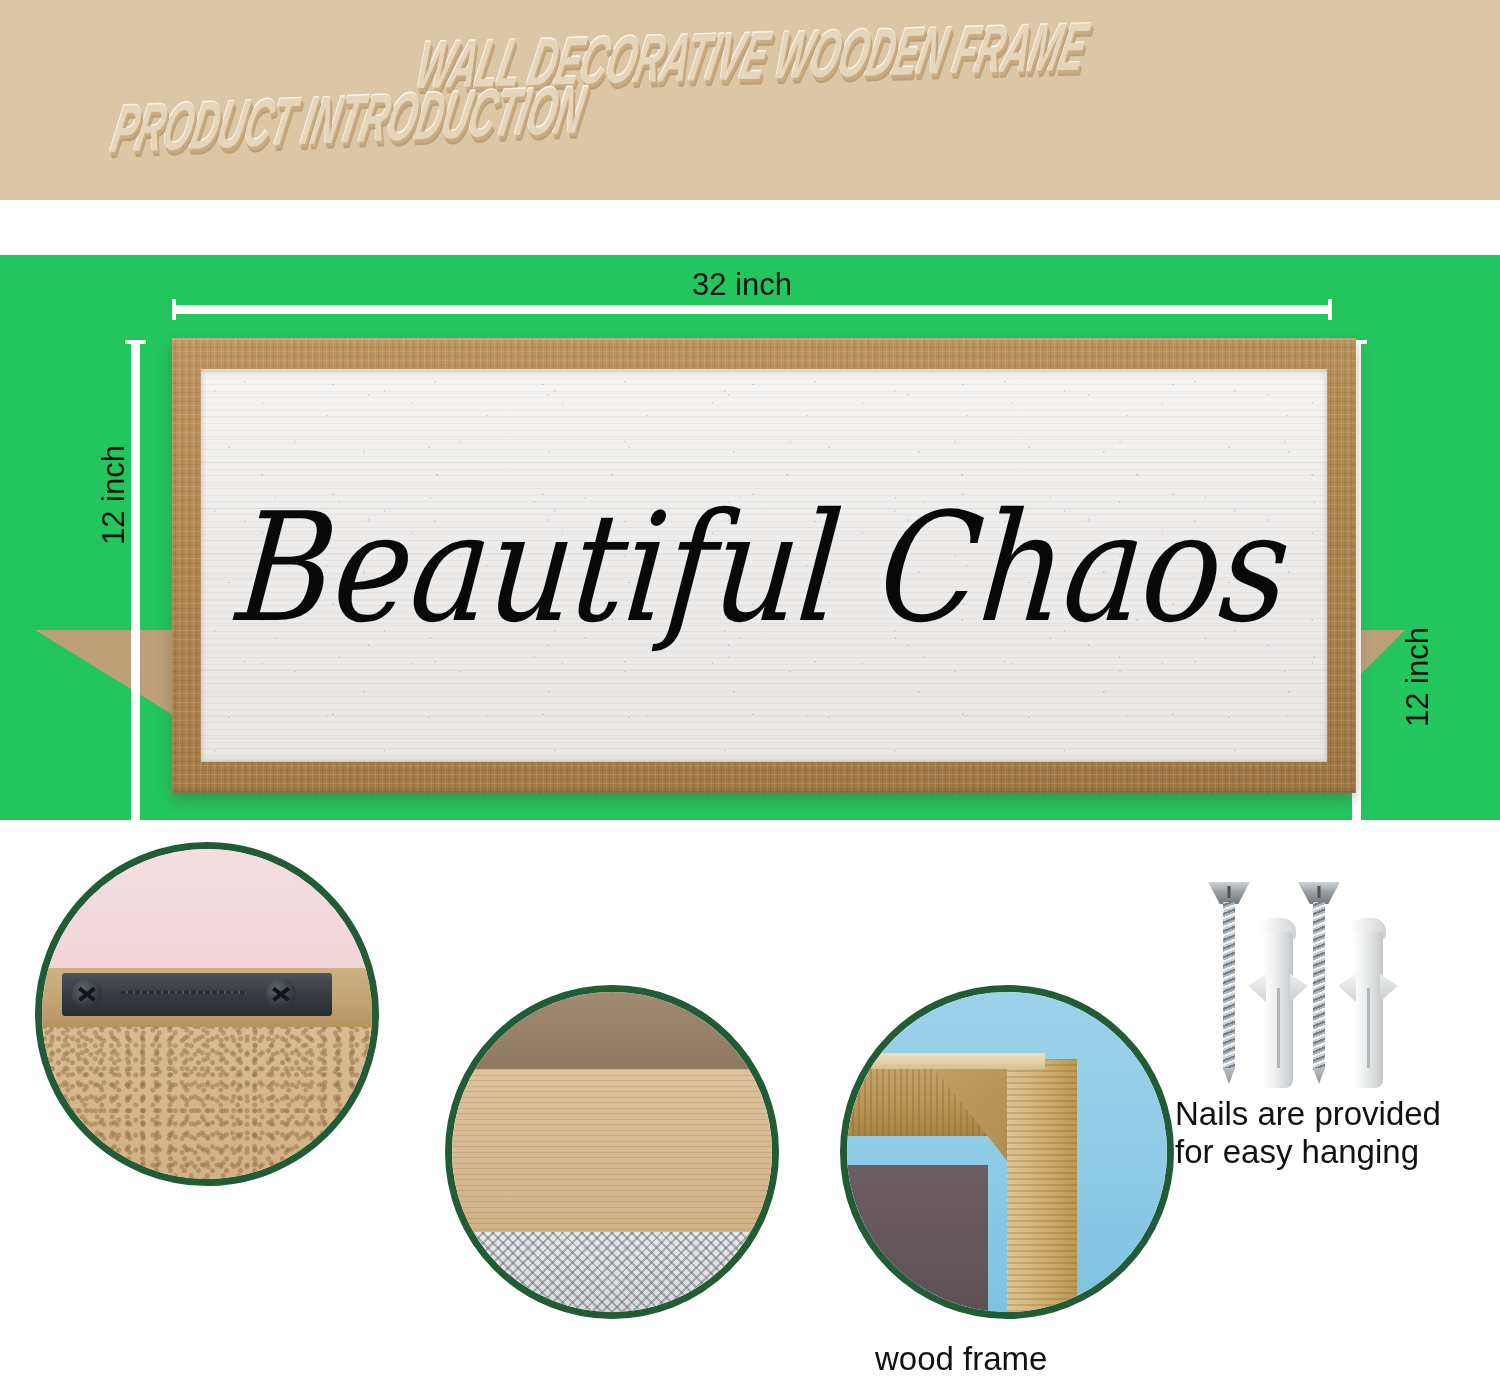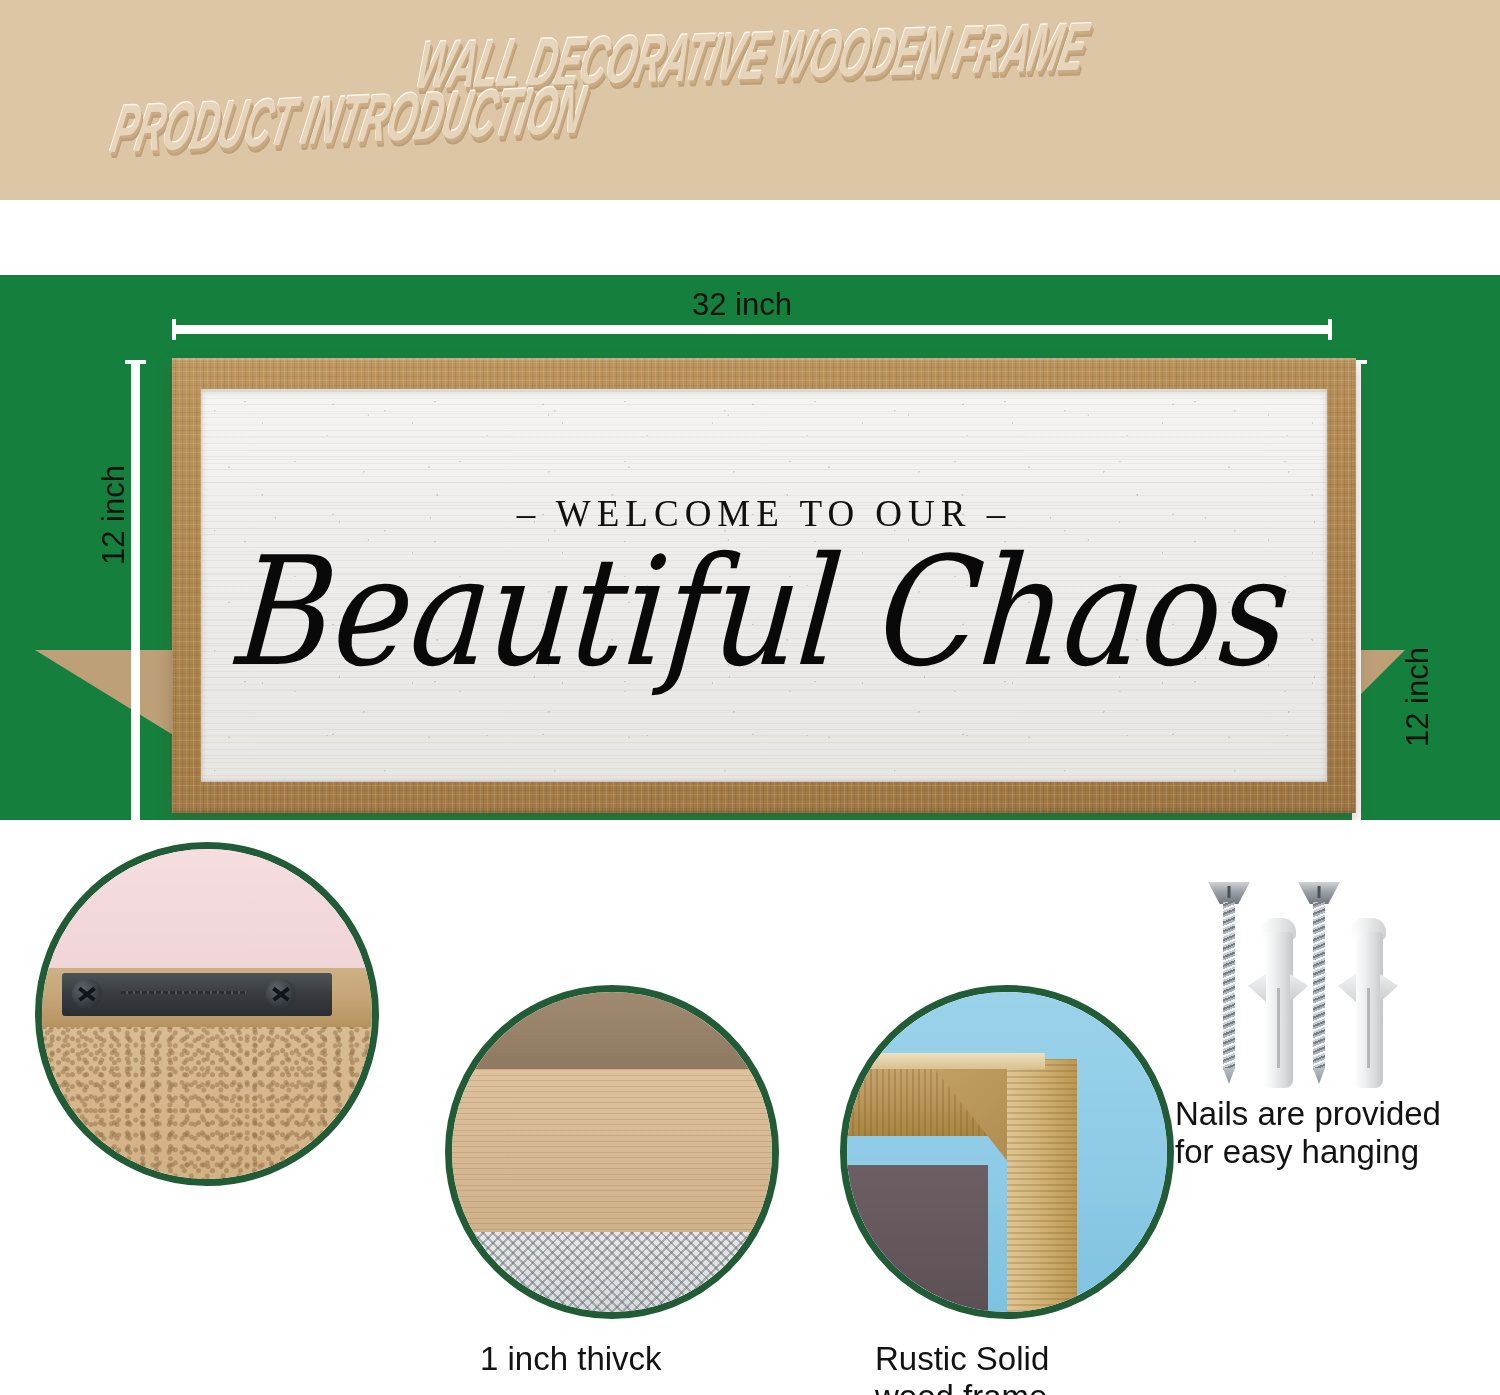--- a/index.html
+++ b/index.html
@@ -35,21 +35,21 @@
   #deco-title-2{ left:62px;  top:104px; font-size:46px; transform:rotate(-2.4deg); }
 
   
   #white-gap-top{
     position:absolute;left:0;top:200px;width:1500px;height:55px;background:#fff;
   }
 
   
   #hero-section{
     position:absolute;left:0;top:255px;width:1500px;height:565px;
-    background:#15803d;overflow:hidden;margin-top:20px;
+    background:#22c55e;overflow:hidden;
   }
   
   .hero-shadow{position:absolute;background:#bda078;}
   #hero-shadow-left{
     left:35px;top:375px;width:260px;height:160px;
     clip-path:polygon(0 0,100% 0,100% 100%);
   }
   #hero-shadow-right{
     left:1245px;top:375px;width:160px;height:160px;
     clip-path:polygon(0 0,100% 0,0 100%);
@@ -304,21 +304,20 @@
 
   <div class="dim-label" id="dim-label-height-left">12 inch</div>
 
   <div class="dim-line" id="dim-line-right"></div>
   <div class="dim-cap" id="dim-cap-right-t"></div>
 
   <div class="dim-label" id="dim-label-height-right">12 inch</div>
 
   <div id="sign-frame">
     <div id="sign-panel">
-      <div id="sign-headline">–  WELCOME  TO  OUR  –</div>
       <div id="sign-script">Beautiful Chaos</div>
     </div>
   </div>
 </div>
 
 <div id="features-section">
 
   <div class="feature-circle" id="circle-hanger">
     <div id="hanger-wall"></div>
     <div id="hanger-board"></div>
@@ -327,35 +326,31 @@
       <div id="hanger-teeth"></div>
     </div>
     <div class="hanger-screw" id="hanger-screw-l"></div>
     <div class="hanger-screw" id="hanger-screw-r"></div>
   </div>
 
   <div class="feature-circle" id="circle-thickness">
     <div id="thick-dark"></div>
     <div id="thick-wood"></div>
     <div id="thick-mesh"></div>
-  </div>
-  <div class="feature-caption" id="caption-thickness">
-    <div>1 inch thivck</div>
   </div>
 
   <div class="feature-circle" id="circle-frame">
     <div id="frame-sky"></div>
     <div id="frame-floor"></div>
     <div id="frame-bar-h"></div>
     <div id="frame-miter"></div>
     <div id="frame-bar-v"></div>
     <div id="frame-top-edge"></div>
   </div>
   <div class="feature-caption" id="caption-frame">
-    <div>Rustic Solid</div>
     <div>wood frame</div>
   </div>
 
   <div id="hardware-group">
     <div class="screw" id="screw-1">
       <div class="screw-head"></div>
       <div class="screw-shaft"></div>
       <div class="screw-tip"></div>
     </div>
     <div class="anchor" id="anchor-1">

